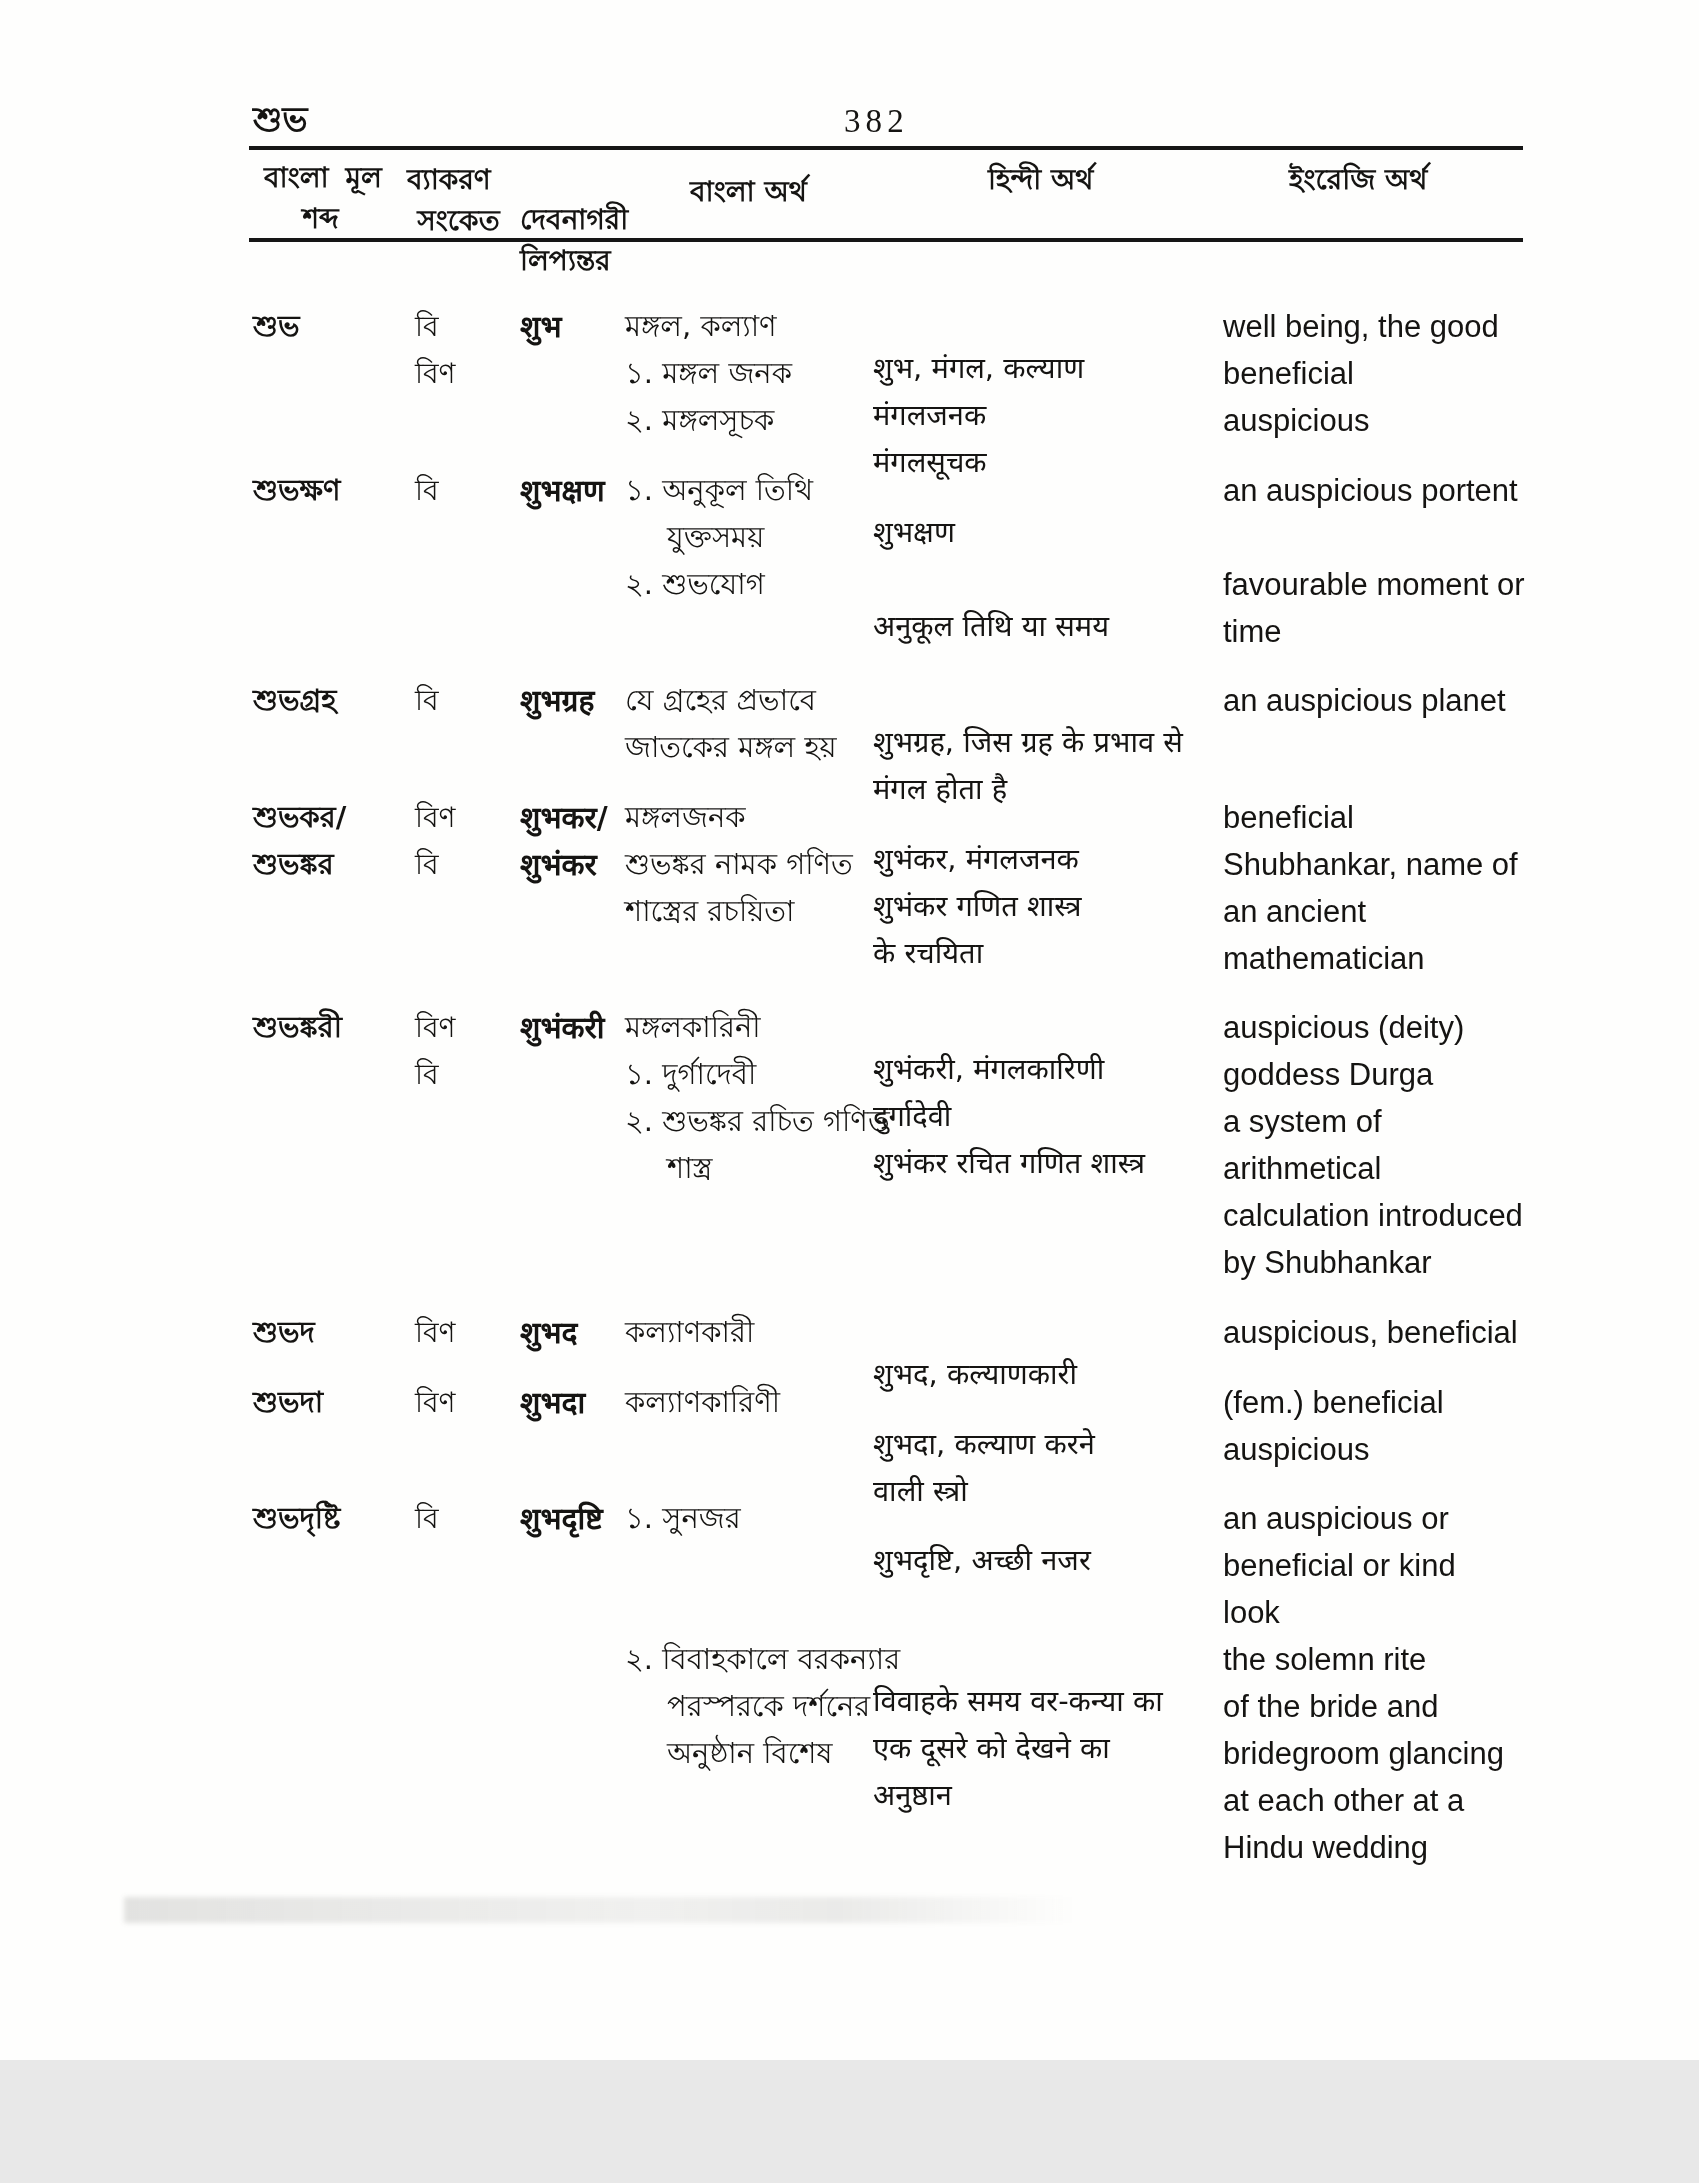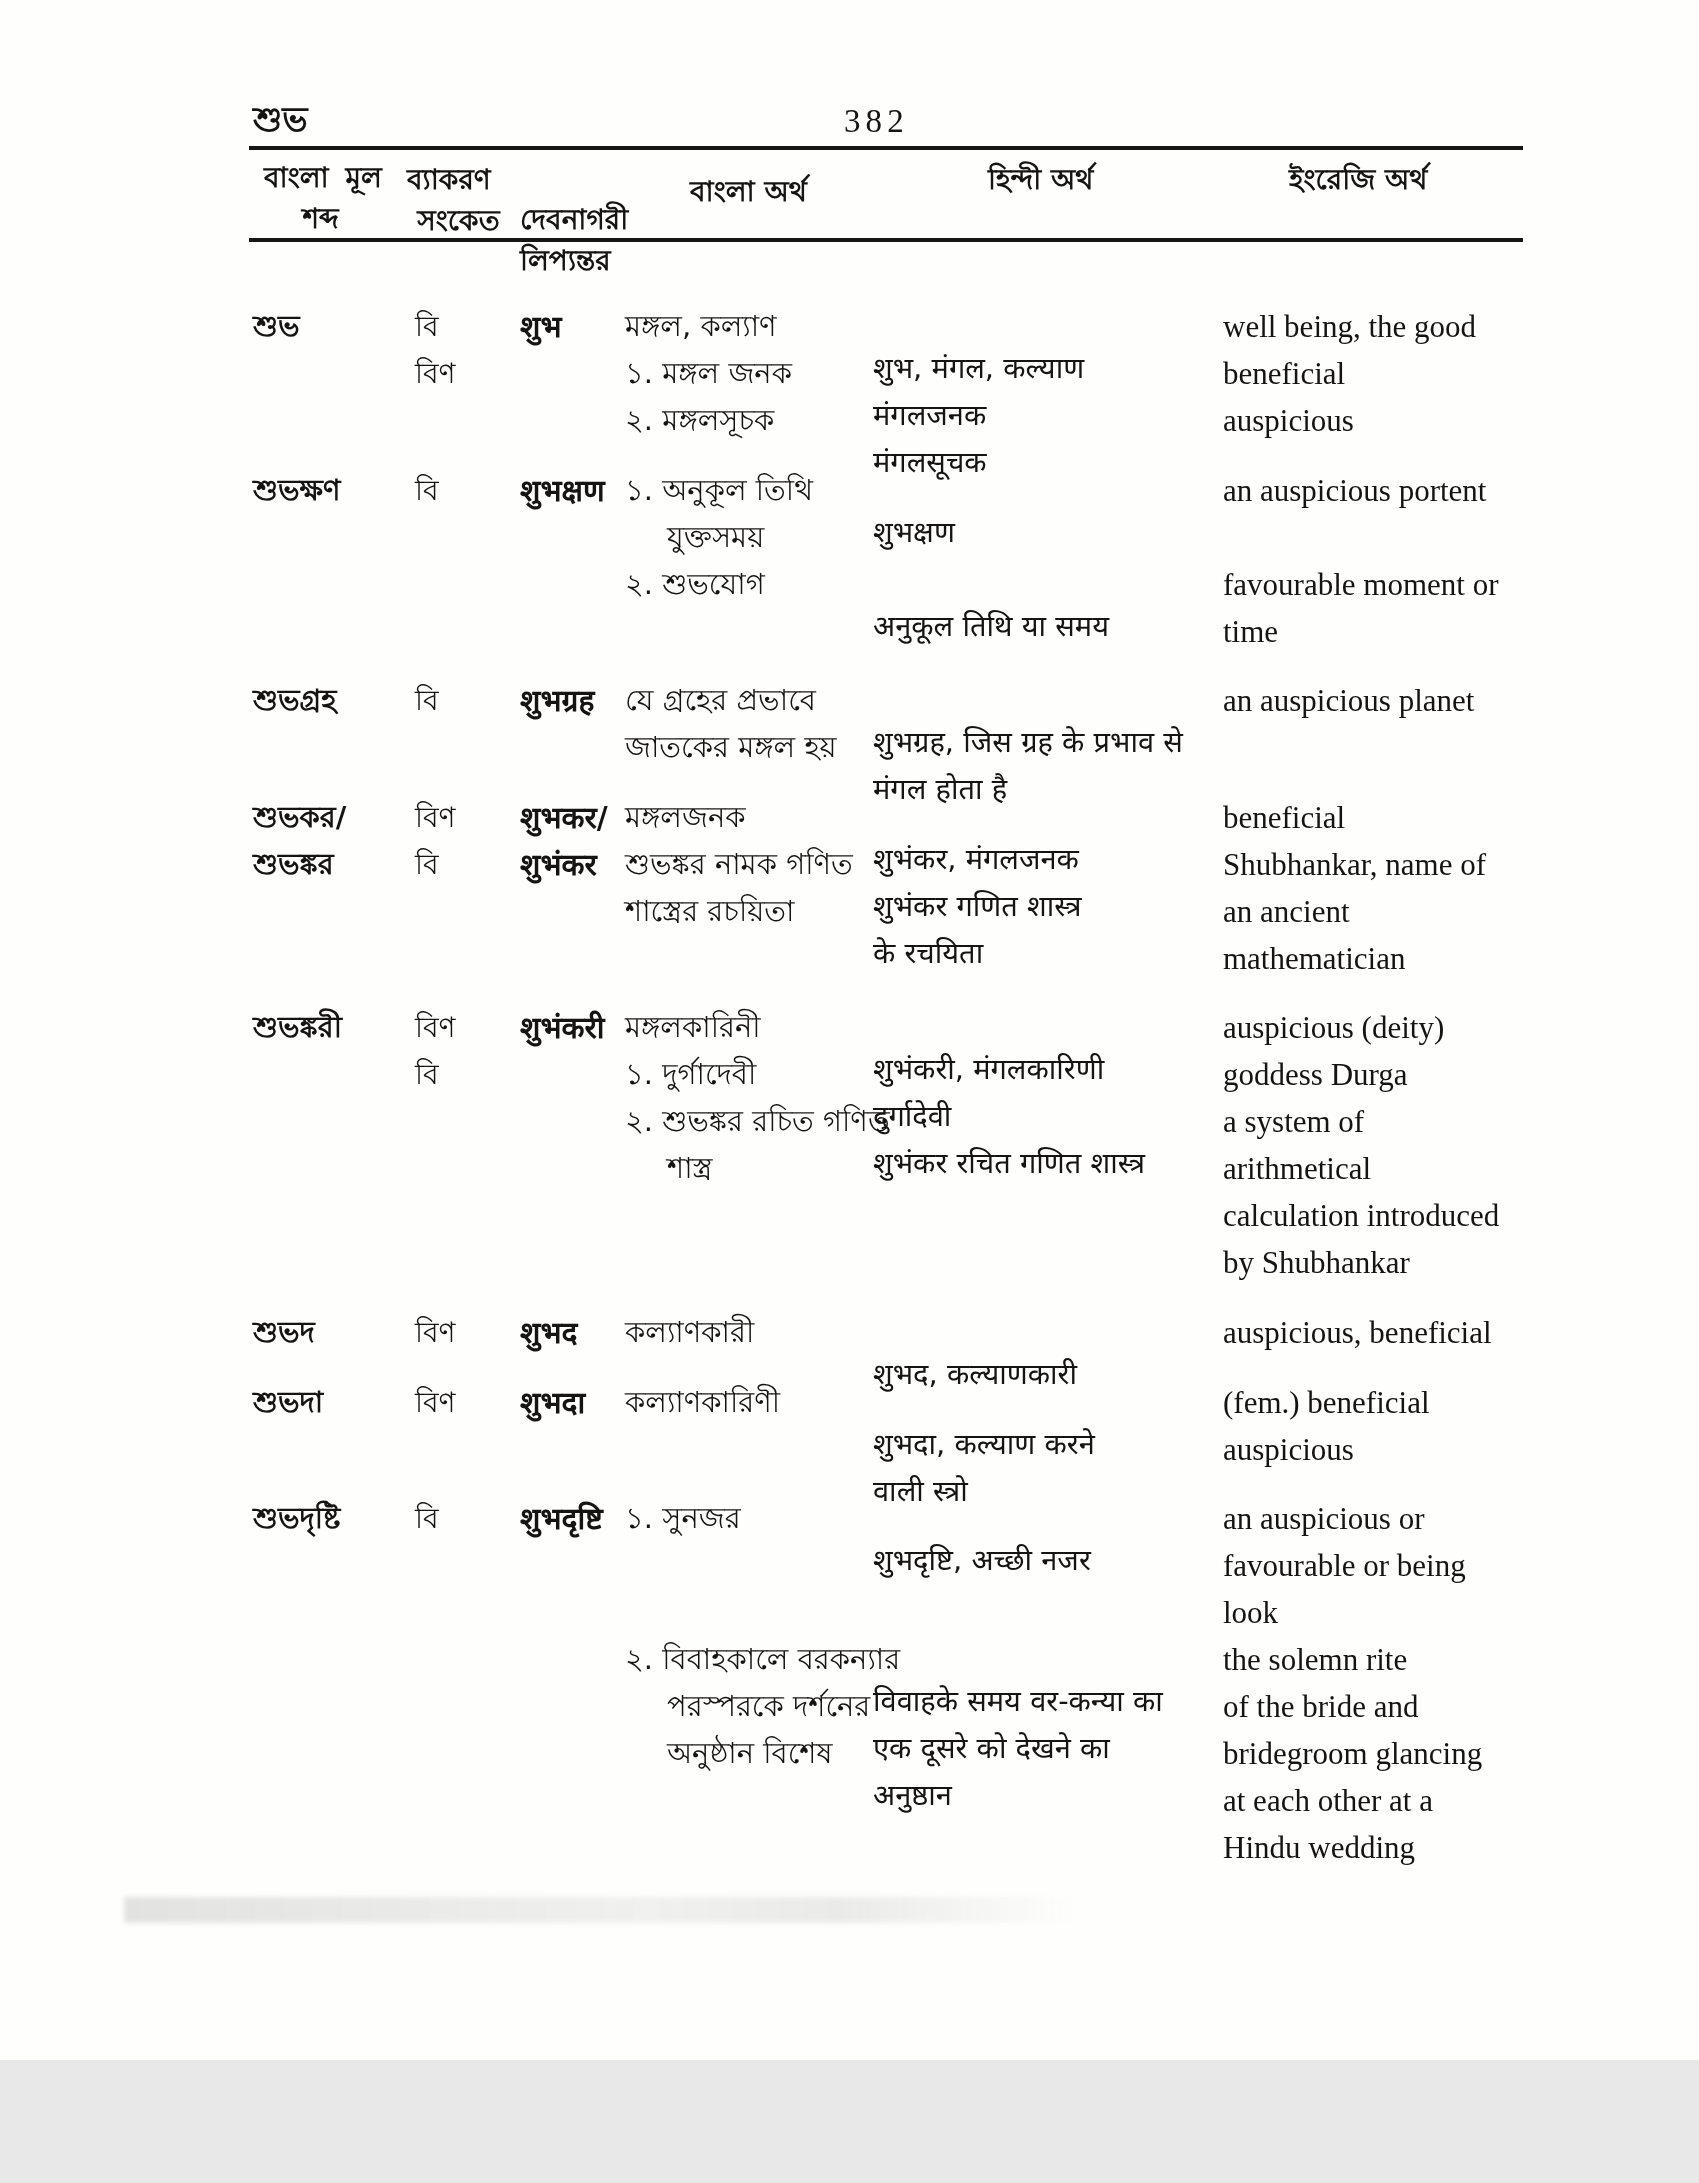--- a/index.html
+++ b/index.html
@@ -51,21 +51,21 @@
   .cell {
     white-space:nowrap; overflow:visible;
     font-size:29px; line-height:45px;
     font-family:"DejaVu Sans","Liberation Serif",serif;
   }
   .cell.c0 { font-weight:700; }
   .cell.c1 { font-size:28px; }
   .cell.c2 { font-weight:700; font-size:30px; }
   .cell.c4 { font-size:29px;margin-top:42px; }
   .cell.c5 {
-    font-family:Liberation Serif, serif;
+    font-family:Liberation Sans, sans-serif;
     font-size:31px;
   }
   .cell.indent { padding-left:42px; }
   
   .scan-artifact {
     position:absolute; top:1897px; left:124px; width:953px; height:26px;
     background:linear-gradient(90deg, rgba(60,60,55,0.14), rgba(60,60,55,0.07) 55%, rgba(60,60,55,0.10) 75%, rgba(60,60,55,0) 100%);
     filter:blur(2.9px);
   }
 </style>
@@ -302,21 +302,21 @@
           <div class="cell c3">১. সুনজর</div>
           <div class="cell c4">शुभदृष्टि, अच्छी नजर</div>
           <div class="cell c5">an auspicious or</div>
         </div>
         <div class="line">
           <div class="cell c0"></div>
           <div class="cell c1"></div>
           <div class="cell c2"></div>
           <div class="cell c3"></div>
           <div class="cell c4"></div>
-          <div class="cell c5">favourable or being</div>
+          <div class="cell c5">beneficial or kind</div>
         </div>
         <div class="line">
           <div class="cell c0"></div>
           <div class="cell c1"></div>
           <div class="cell c2"></div>
           <div class="cell c3"></div>
           <div class="cell c4"></div>
           <div class="cell c5">look</div>
         </div>
         <div class="line">

